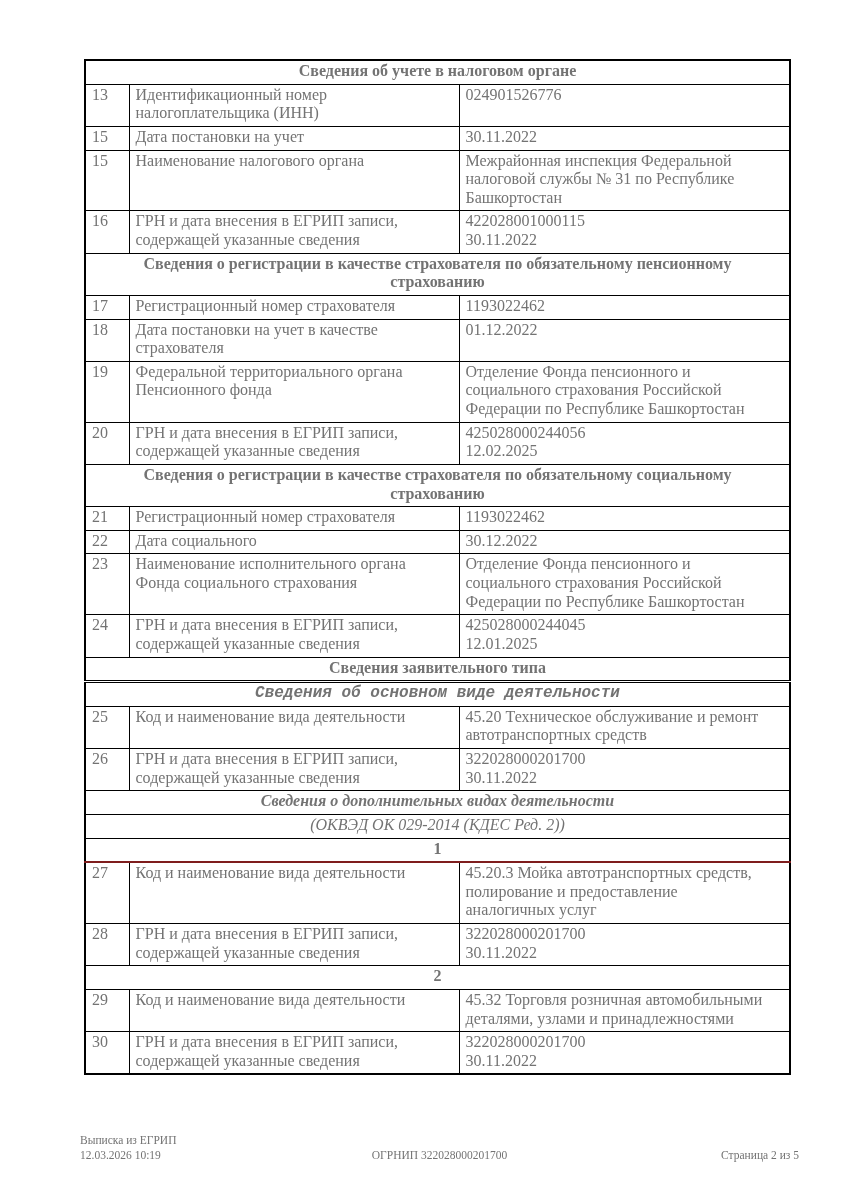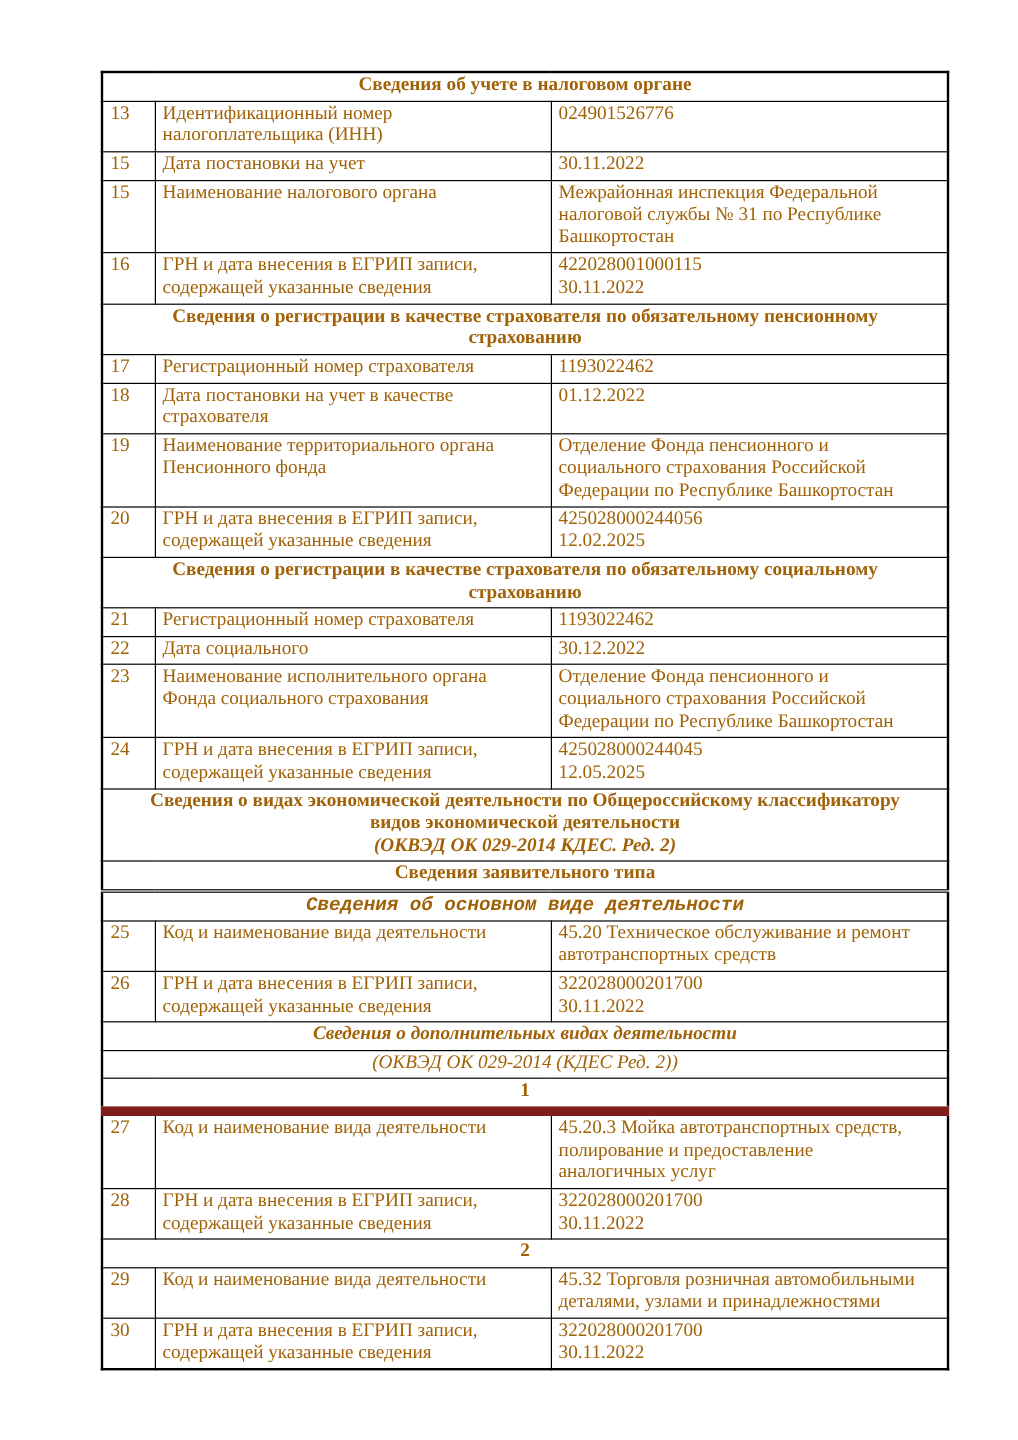--- a/index.html
+++ b/index.html
@@ -2,21 +2,21 @@
 <html><head>
 <meta charset="utf-8">
 <style>
   html, body { margin: 0; padding: 0; background: #ffffff; }
   .page {
     position: relative;
     width: 848px;
     height: 1200px;
     background: #ffffff;
     font-family: "Liberation Serif", "DejaVu Serif", serif;
-    color: #a16207;
+    color: #737373;
     overflow: hidden;
   }
   table.egrip {
     position: absolute;
     left: 84px;
     top: 59px;
     width: 705px;
     border-collapse: collapse;
     table-layout: fixed;
     border: 2px solid #000;
@@ -31,21 +31,21 @@
     overflow: hidden;
   }
   td.num { text-align: left; padding: 1px 2px 3px 2px; }
   td.span { text-align: center; }
   tr.r-sec td { font-weight: bold; }
   tr.r-sec .sub-italic { font-style: italic; font-weight: bold; }
   tr.r-sec-bi td { font-weight: bold; font-style: italic; }
   tr.r-sec-i td { font-style: italic; }
   tr.r-sec-num td { font-weight: bold; }
   tr.bt-double td { border-top: 3px double #000; font-family: Liberation Mono, monospace; }
-  tr.bt-thick td { border-top: 8px solid #7f1d1d; }
+  tr.bt-thick td { border-top: 2px solid #7f1d1d; }
   .footer {
     position: absolute;
     left: 80px;
     top: 1133px;
     width: 719px;
     display: grid;
     grid-template-columns: 1fr auto 1fr;
     align-items: end;
     font-size: 11.5px;
     line-height: 1.3;
@@ -104,21 +104,21 @@
           <td class="value">1193022462</td>
         </tr>
         <tr class="r-data">
           <td class="num">18</td>
           <td class="label">Дата постановки на учет в качестве
 страхователя</td>
           <td class="value">01.12.2022</td>
         </tr>
         <tr class="r-data">
           <td class="num">19</td>
-          <td class="label">Наименование территориального органа
+          <td class="label">Федеральной территориального органа
 Пенсионного фонда</td>
           <td class="value">Отделение Фонда пенсионного и
 социального страхования Российской
 Федерации по Республике Башкортостан</td>
         </tr>
         <tr class="r-data">
           <td class="num">20</td>
           <td class="label">ГРН и дата внесения в ЕГРИП записи,
 содержащей указанные сведения</td>
           <td class="value">425028000244056
@@ -144,25 +144,21 @@
 Фонда социального страхования</td>
           <td class="value">Отделение Фонда пенсионного и
 социального страхования Российской
 Федерации по Республике Башкортостан</td>
         </tr>
         <tr class="r-data">
           <td class="num">24</td>
           <td class="label">ГРН и дата внесения в ЕГРИП записи,
 содержащей указанные сведения</td>
           <td class="value">425028000244045
-12.05.2025</td>
-        </tr>
-        <tr class="r-sec">
-          <td colspan="3" class="span"><div>Сведения о видах экономической деятельности по Общероссийскому классификатору
-видов экономической деятельности</div><div class="sub-italic">(ОКВЭД ОК 029-2014 КДЕС. Ред. 2)</div></td>
+12.01.2025</td>
         </tr>
         <tr class="r-sec">
           <td colspan="3" class="span">Сведения заявительного типа</td>
         </tr>
         <tr class="r-sec-bi bt-double">
           <td colspan="3" class="span">Сведения об основном виде деятельности</td>
         </tr>
         <tr class="r-data">
           <td class="num">25</td>
           <td class="label">Код и наименование вида деятельности</td>
@@ -211,14 +207,22 @@
         <tr class="r-data">
           <td class="num">30</td>
           <td class="label">ГРН и дата внесения в ЕГРИП записи,
 содержащей указанные сведения</td>
           <td class="value">322028000201700
 30.11.2022</td>
         </tr>
       </tbody>
   </table>
 
+  <div class="footer">
+    <div class="f-left">
+      <div>Выписка из ЕГРИП</div>
+      <div>12.03.2026 10:19</div>
+    </div>
+    <div class="f-center">ОГРНИП 322028000201700</div>
+    <div class="f-right">Страница 2 из 5</div>
+  </div>
 
 </div>
 
 </body></html>

